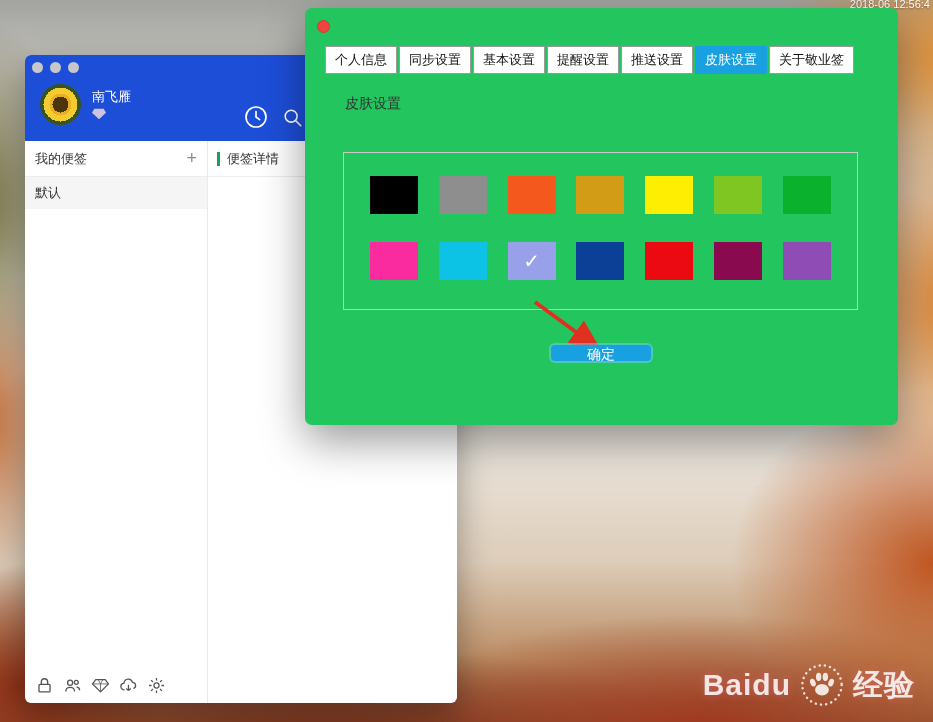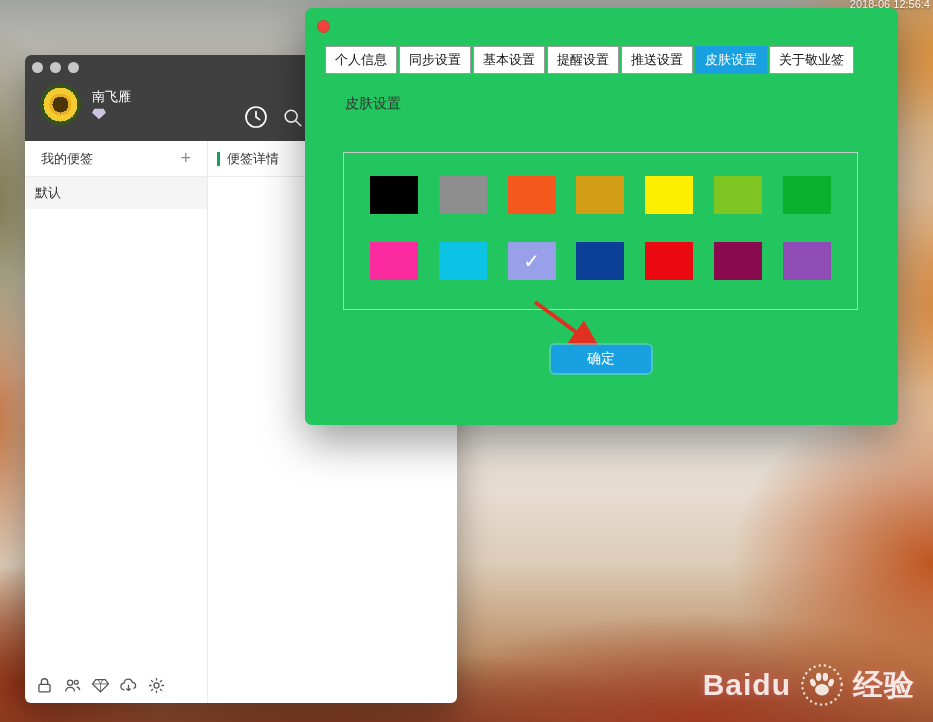--- a/index.html
+++ b/index.html
@@ -31,21 +31,21 @@
   .avatar{position:absolute;left:15px;top:29px;width:41px;height:41px;border-radius:50%;
     background:radial-gradient(circle,#4a3508 0 8px,#e8b022 8px 11px,#f5cc30 11px 17px,#37541a 17px);}
   .user-name{position:absolute;left:67px;top:33px;color:#fff;font-size:13px;}
   .vip-icon{position:absolute;left:67px;top:53px;line-height:0;}
   .hdr-icon{position:absolute;line-height:0;cursor:pointer;}
   .hdr-icon.clock{left:219px;top:50px;}
   .hdr-icon.search{left:257px;top:52px;}
 
   .sidebar{position:absolute;left:0;top:86px;width:182px;bottom:0;border-right:1px solid #eaeaea;}
   .sidebar-header{height:35px;display:flex;align-items:center;justify-content:space-between;
-    padding:0 16px;border-bottom:1px solid #ececec;font-size:13px;color:#333;}
+    padding:0 10px;border-bottom:1px solid #ececec;font-size:13px;color:#333;}
   .add-btn{font-size:18px;color:#8a8a8a;cursor:pointer;font-weight:300;}
   .note-item{height:32px;display:flex;align-items:center;padding:0 10px;background:#f5f5f5;
     font-size:13px;color:#333;cursor:pointer;}
 
   .detail-panel{position:absolute;left:183px;top:86px;right:0;bottom:0;}
   .detail-header{height:35px;display:flex;align-items:center;gap:7px;padding:0 9px;
     border-bottom:1px solid #ececec;font-size:13px;color:#333;}
   .green-bar{width:3px;height:14px;background:#16a05a;display:inline-block;}
 
   .bottom-toolbar{position:absolute;left:10px;bottom:8px;display:flex;gap:9px;align-items:center;}
@@ -63,39 +63,39 @@
   .tab.active{border-color:transparent;color:#fff;}
   .section-title{position:absolute;left:40px;top:87px;font-size:14px;color:#333;}
   .palette{position:absolute;left:38px;top:144px;width:515px;height:158px;box-sizing:border-box;
     border:1px solid #c9c9c9;display:grid;grid-template-columns:repeat(7,48px);
     grid-auto-rows:38px;justify-content:space-between;align-content:start;row-gap:28px;
     padding:23px 26px 0 26px;}
   .swatch{width:48px;height:38px;position:relative;cursor:pointer;}
   .check{position:absolute;inset:0;display:flex;align-items:center;justify-content:center;
     color:#fff;font-size:20px;font-weight:bold;}
   .arrow-svg{position:absolute;left:220px;top:288px;}
-  .ok-btn{position:absolute;left:246px;top:337px;width:100px;height:28px;border:none;
+  .ok-btn{position:absolute;left:246px;top:337px;width:100px;height:16px;border:none;
     border-radius:4px;color:#fff;font-size:14px;cursor:pointer;
     box-shadow:0 0 0 2px rgba(110,205,245,.55);font-family:inherit;}
 
   
   .watermark{position:absolute;right:18px;bottom:14px;z-index:4;text-align:center;
     color:rgba(255,255,255,.85);text-shadow:0 0 8px rgba(225,110,120,.55);}
   .wm-row{display:flex;align-items:center;gap:8px;justify-content:center;}
   .wm-brand{font-size:30px;font-weight:bold;letter-spacing:1px;}
   .wm-url{margin-top:4px;font-size:15px;letter-spacing:2px;color:rgba(255,255,255,.75);}
 </style>
 </head>
 <body>
 
 <div class="wallpaper"></div>
 <div class="menubar-time">2018-06 12:56:4</div>
 
 <div class="app-window">
-  <div class="app-header" style="background: #404040;">
+  <div class="app-header" style="background: #1d4ed8;">
     <div class="traffic-lights">
       <span class="tl"></span>
       <span class="tl"></span>
       <span class="tl"></span>
     </div>
     <div class="avatar"></div>
     <div class="user-name">南飞雁</div>
     <div class="vip-icon">
       <svg width="14" height="12" viewBox="0 0 24 20">
           <path d="M4 1h16l4 7-12 11L0 8z" fill="#cfc3e0"></path>

